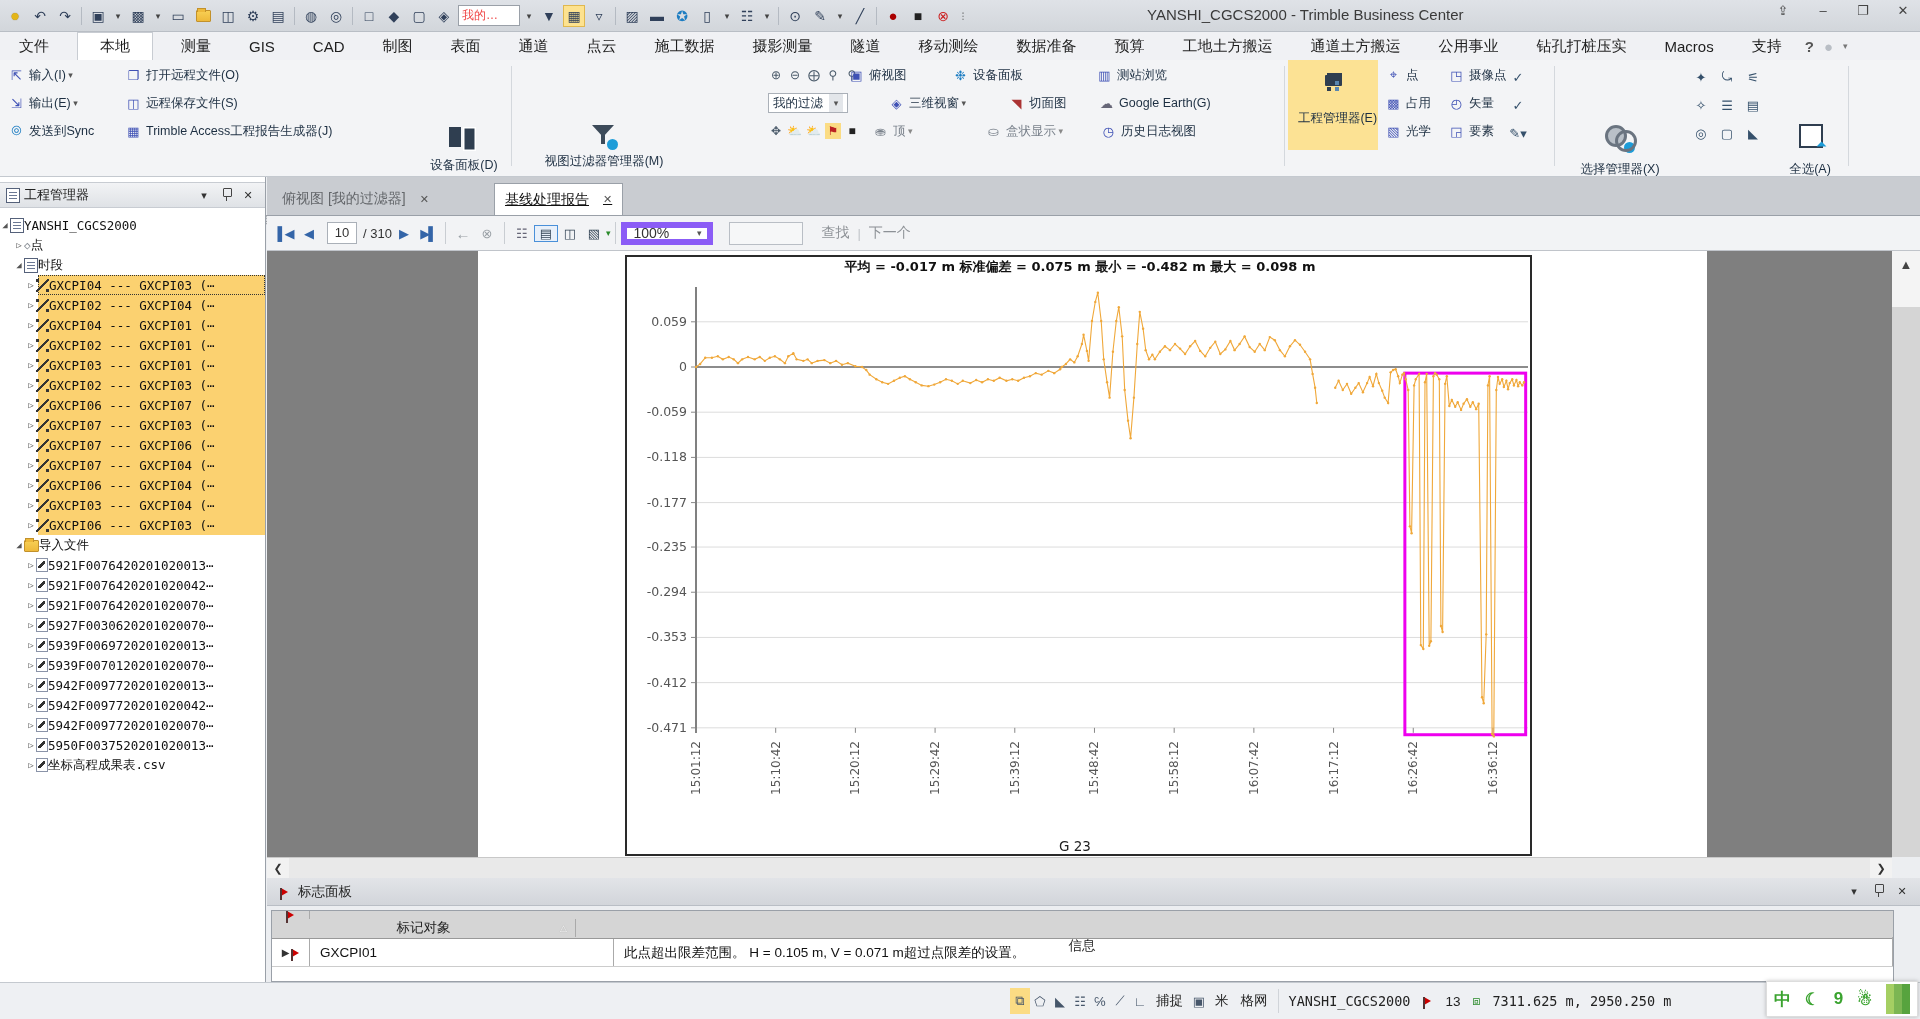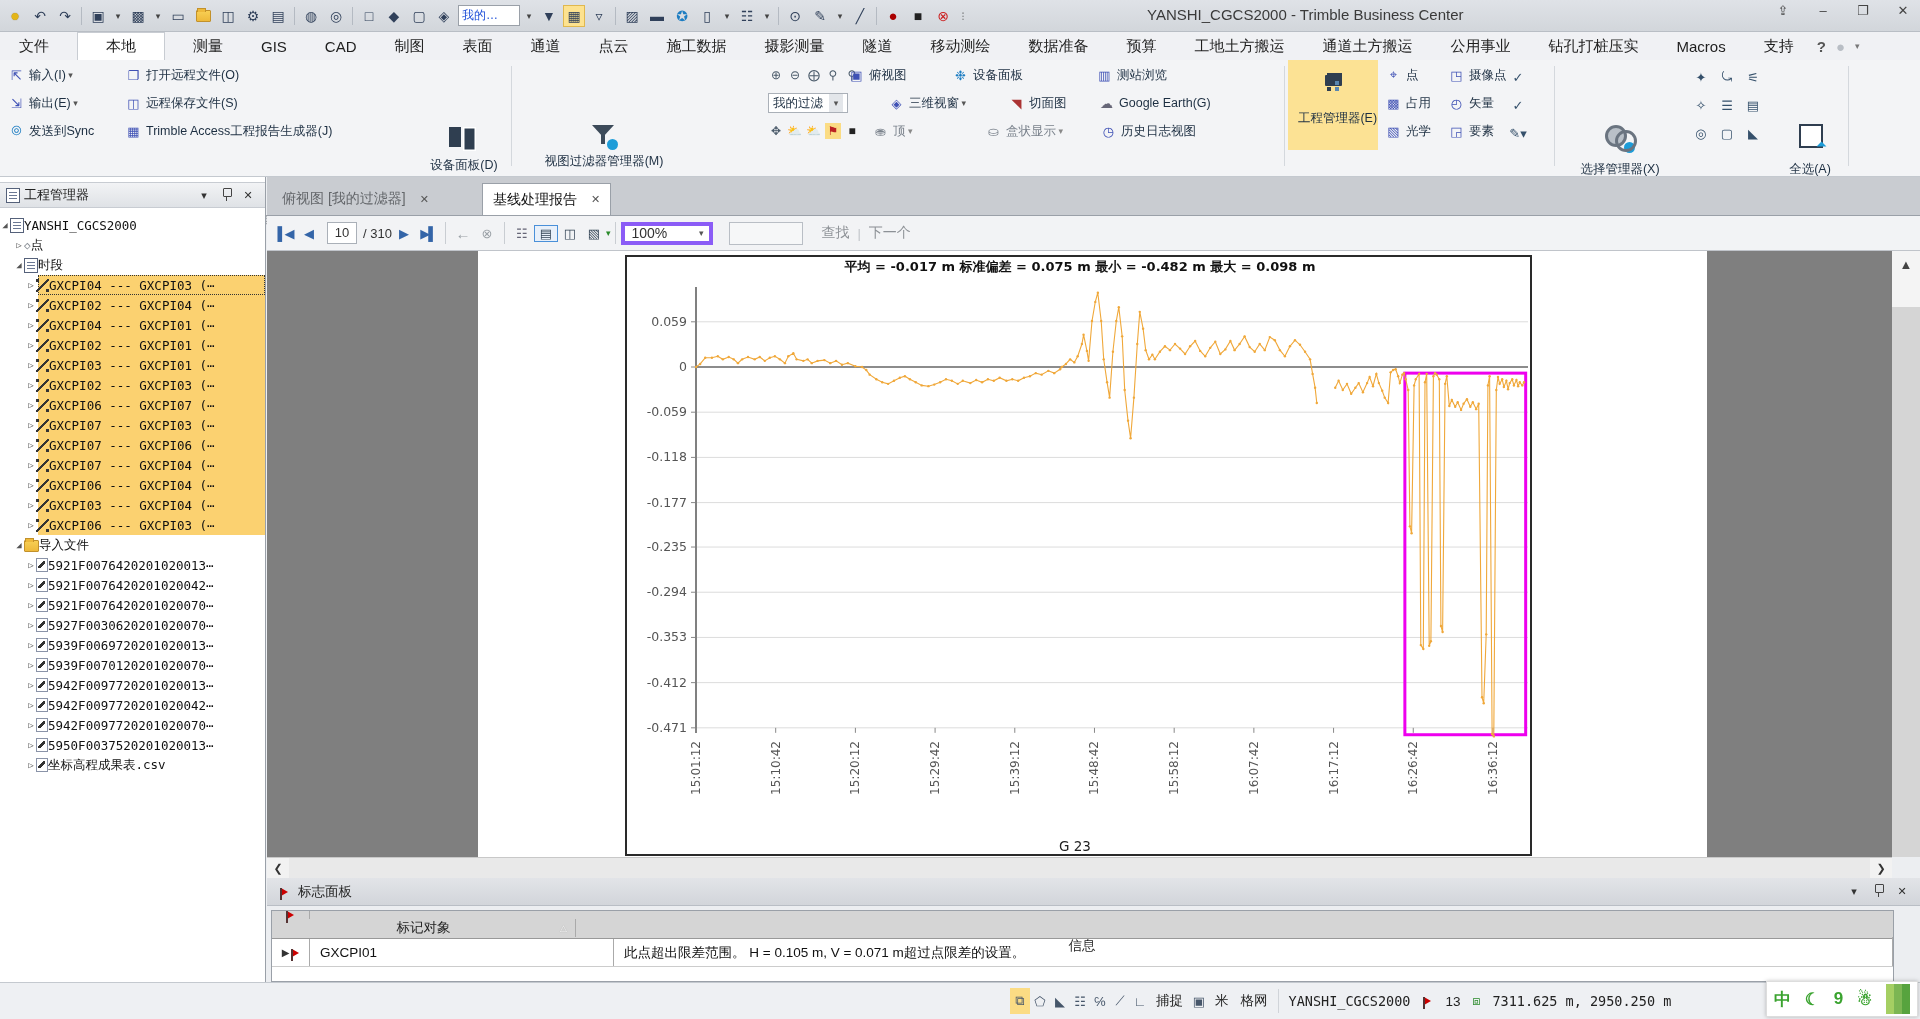--- a/index.html
+++ b/index.html
@@ -4,31 +4,31 @@
 <style>
 * { margin:0; padding:0; box-sizing:border-box; }
 html,body { width:1920px; height:1019px; overflow:hidden; font-family:"Liberation Sans",sans-serif; font-size:12px; color:#222; background:#eceef1; }
 #app { position:relative; width:1920px; height:1019px; }
 
 
 #titlebar { position:absolute; left:0; top:0; width:100%; height:32px; background:linear-gradient(#dfe2e7,#d2d6db); border-bottom:1px solid #b9bec5; display:flex; align-items:center; }
 .qat { display:flex; align-items:center; gap:3px; padding-left:4px; }
 .qat .ic { width:22px; height:22px; display:flex; align-items:center; justify-content:center; font-size:14px; color:#30405a; }
 .qat .sep { width:1px; height:18px; background:#b4bac2; margin:0 2px; }
-.qat .combo { width:62px; height:21px; background:#fff; border:1px solid #9aa0a8; font-size:12px; display:flex; align-items:center; padding:0 3px; color:#1d4ed8; }
+.qat .combo { width:62px; height:21px; background:#fff; border:1px solid #9aa0a8; font-size:12px; display:flex; align-items:center; padding:0 3px; color:#ef4444; }
 .qat .dd { width:12px; color:#444; font-size:9px; text-align:center; }
 .qat .hl { background:#fde28f; border:1px solid #e0b84f; }
 #win-title { position:absolute; left:1147px; top:6px; font-size:15px; color:#3a3a3a; white-space:nowrap; }
 #win-controls { position:absolute; right:4px; top:3px; display:flex; gap:14px; align-items:center; color:#444; }
 #win-controls .wc { width:26px; text-align:center; font-size:13px; }
 
 
 #menubar { position:absolute; left:0; top:32px; width:100%; height:28px; background:#f0f1f4; display:flex; align-items:center; }
 .menu-tab { padding:4px 0; margin:0 19px; font-size:15px; color:#1e1e1e; white-space:nowrap; }
-.menu-tab.active { background:#fff; border:1px solid #c8ccd2; border-bottom:none; padding:4px 28px; margin:0 9px; }
+.menu-tab.active { background:#fff; border:1px solid #c8ccd2; border-bottom:none; padding:4px 22px; margin:0 9px; }
 .menu-help { display:flex; align-items:center; gap:10px; margin-left:4px; color:#555; }
 
 
 #ribbon { position:absolute; left:0; top:60px; width:100%; height:117px; background:#f3f4f6; border-bottom:1px solid #c4c9cf; }
 .rsep { position:absolute; top:6px; height:100px; width:1px; background:#d4d8dd; }
 .glabel { position:absolute; top:152px; font-size:12.5px; color:#8a8d92; white-space:nowrap; }
 .rrow { position:absolute; height:24px; display:flex; align-items:center; font-size:12.5px; color:#1d2f42; white-space:nowrap; }
 .rrow .ic, .ric { display:inline-flex; width:17px; height:17px; align-items:center; justify-content:center; font-size:13px; color:#3f51b5; margin-right:4px; }
 .bigbtn { position:absolute; top:61px; height:90px; text-align:center; font-size:12.5px; color:#1d2f42; }
 .bigbtn .blabel { display:block; white-space:nowrap; }
@@ -64,21 +64,21 @@
 #doc-tabs { position:absolute; left:267px; top:177px; width:1653px; height:39px; background:#c9ccd1; border-bottom:1px solid #9aa0a8; }
 .dtab { position:absolute; bottom:0; height:32px; display:flex; align-items:center; padding:0 10px; font-size:14px; color:#63666a; }
 .dtab .x { margin-left:14px; font-size:11px; color:#555; }
 .dtab.active { background:#fff; color:#111; border:1px solid #9aa0a8; border-bottom:none; }
 #report-toolbar { position:absolute; left:267px; top:216px; width:1653px; height:35px; background:#f2f3f5; border-bottom:1px solid #c0c4ca; display:flex; align-items:center; font-size:13px; color:#333; }
 #report-toolbar .tsep { width:1px; height:22px; background:#c9cdd2; margin:0 5px; }
 #report-toolbar .tbtn { width:24px; text-align:center; font-size:13px; }
 .blue { color:#3465a8; }
 .gray { color:#9aa0a6; }
 #page-num { width:30px; height:22px; background:#fff; border:1px solid #aab0b8; text-align:center; line-height:20px; margin:0 6px; }
-#zoom-combo { width:92px; height:23px; background:#fff; border:4px solid #8b5cf6; display:flex; align-items:center; padding:0 6px; font-size:14px; }
+#zoom-combo { width:92px; height:23px; background:#fff; border:6px solid #8b5cf6; display:flex; align-items:center; padding:0 6px; font-size:14px; }
 #find-box { width:74px; height:23px; background:#f6f7f8; border:1px solid #b9bec5; margin:0 10px 0 16px; }
 .linktxt { color:#8d9196; font-size:14px; margin:0 8px; }
 
 #viewport { position:absolute; left:267px; top:251px; width:1625px; height:606px; background:#7f7f7f; overflow:hidden; }
 #vscroll { position:absolute; left:1892px; top:251px; width:28px; height:606px; background:#d5d5d5; }
 #vscroll .varrow { height:56px; background:#f4f4f4; display:flex; align-items:flex-start; justify-content:center; padding-top:6px; color:#444; font-size:13px; }
 #report-page { position:absolute; left:211px; top:0; width:1229px; height:606px; background:#fff; }
 #chart-svg { position:absolute; left:147px; top:4px; }
 
 #hscroll { position:absolute; left:267px; top:857px; width:1625px; height:21px; background:#e9e9e9; border-top:1px solid #c8c8c8; }
@@ -553,21 +553,21 @@
           <span> 坐标高程成果表.csv</span>
         </div>
       </div>
   </div>
 
   <div id="doc-tabs">
     <div class="dtab" style="left:5px;">
         <span>俯视图 [我的过滤器]</span>
         <span class="x">✕</span>
       </div>
-    <div class="dtab active" style="left:215px;">
+    <div class="dtab active" style="left:227px;text-decoration:underline;">
         <span>基线处理报告</span>
         <span class="x">✕</span>
       </div>
   </div>
 
   <div id="report-toolbar">
     <span style="width:6px;"></span>
     <span class="tbtn blue" style="letter-spacing:-2px;">▌◀</span>
     <span class="tbtn blue">◀</span>
     <span id="page-num">10</span>

